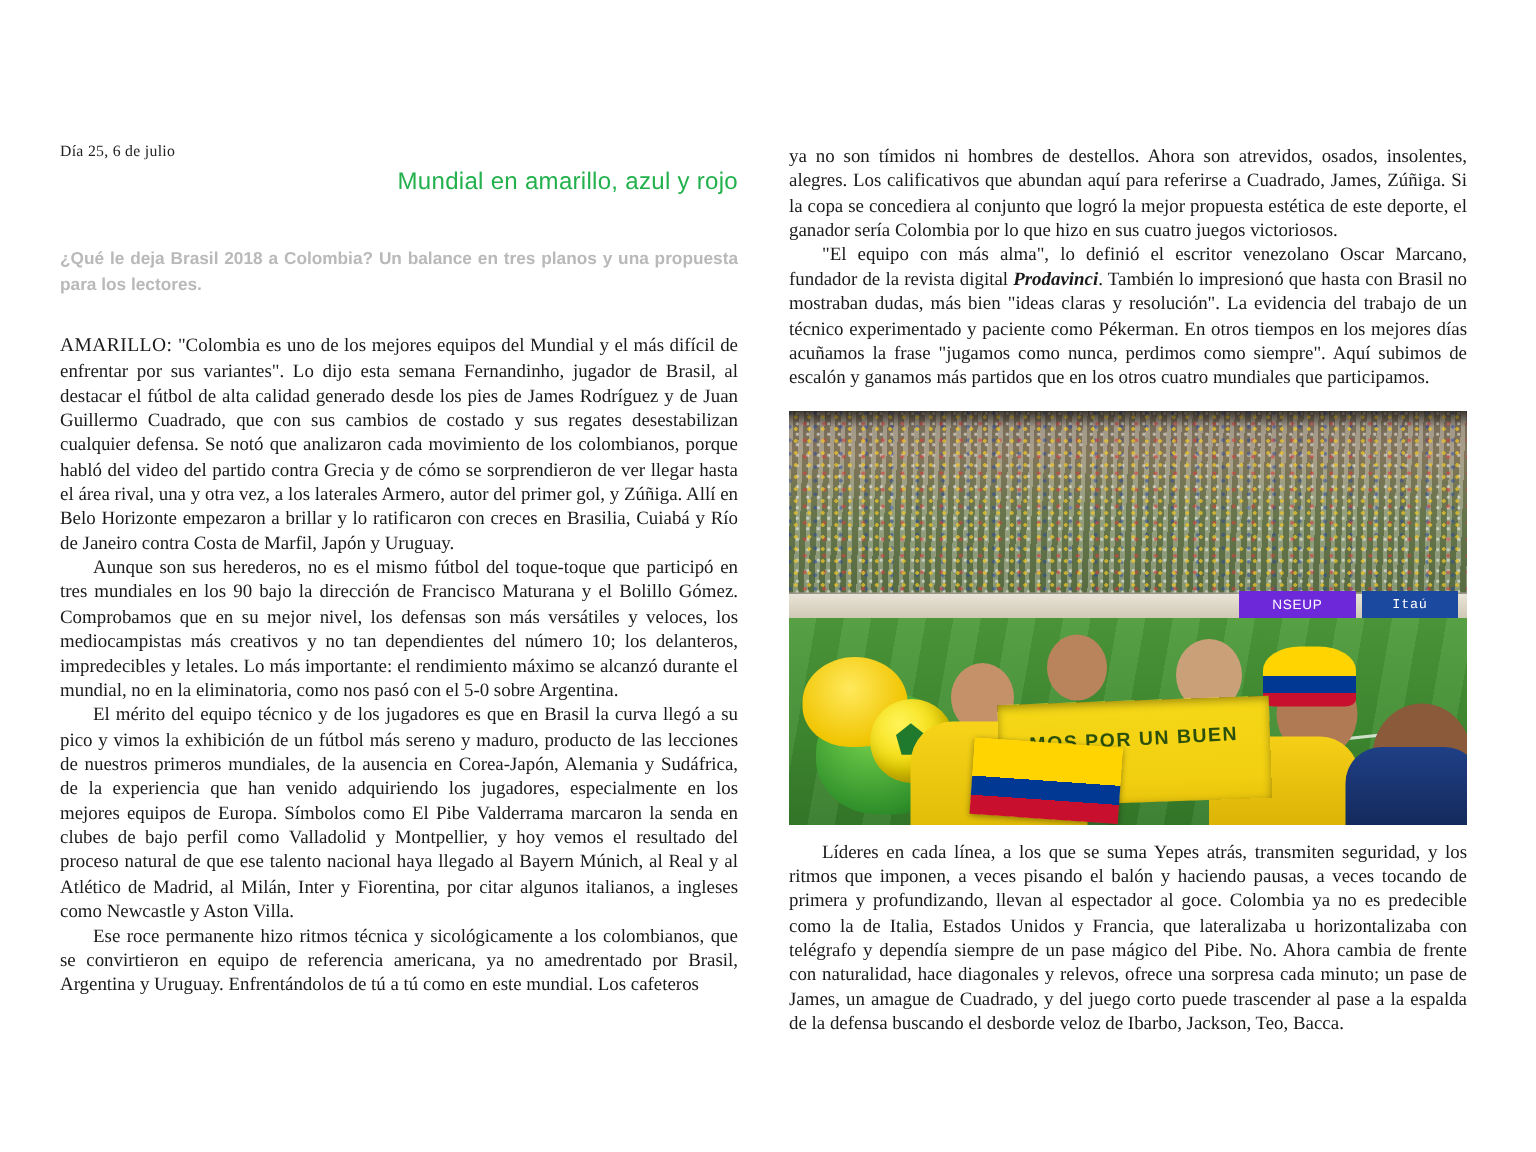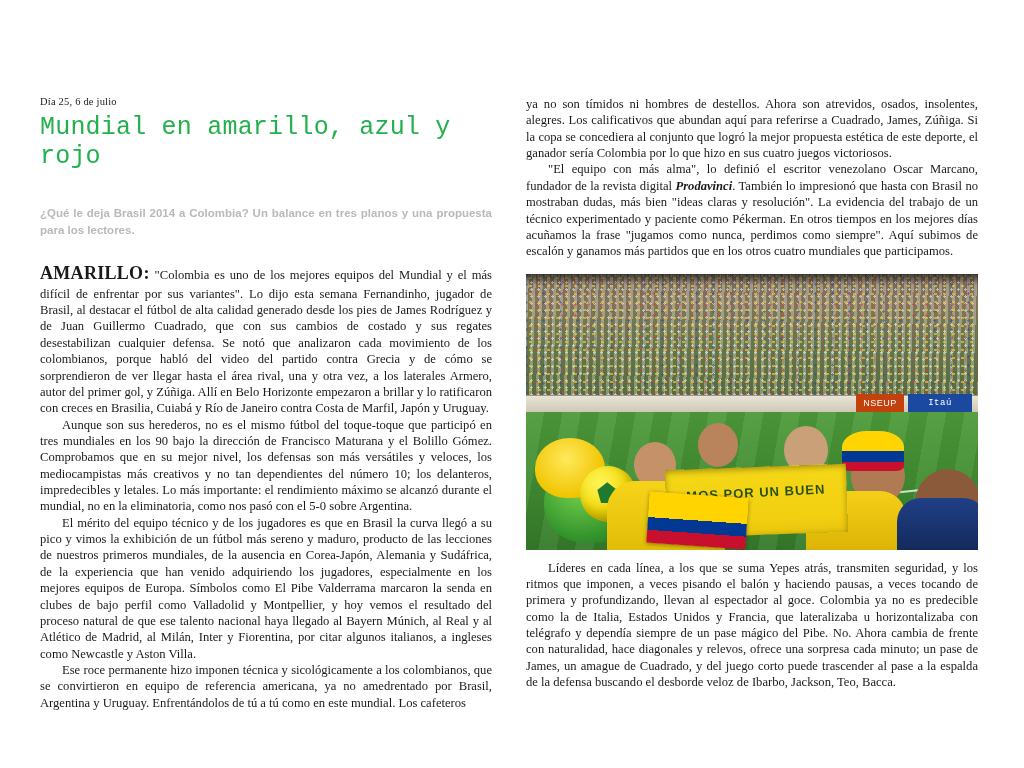--- a/index.html
+++ b/index.html
@@ -31,26 +31,27 @@
     flex: 0 0 452px;
   }
   .kicker {
     font-family: "Liberation Serif", serif;
     font-size: 10.5px;
     color: #222;
     margin: 0 0 6px 0;
     letter-spacing: 0.2px;
   }
   .headline {
-    font-family: Liberation Mono, monospace;
-    font-size: 25px;
+    font-family: Liberation Sans, sans-serif;
+    font-size: 16px;
     font-weight: normal;
     color: #22b14c;
     margin: 0 0 34px 0;
     letter-spacing: 0.2px;
+    text-align: right;
   }
   .standfirst {
     font-family: "Liberation Sans", sans-serif;
     font-size: 11.5px;
     font-weight: bold;
     color: #b9b9b9;
     line-height: 1.45;
     margin: 0 0 24px 0;
     text-align: justify;
   }
@@ -60,22 +61,22 @@
     text-align: justify;
     margin: 0 0 0 0;
     text-indent: 22px;
     hyphens: auto;
   }
   p.body.first {
     text-indent: 0;
   }
   .dropcap-label {
     font-variant: small-caps;
-    font-weight: bold;
-    font-size: 18px;
+    font-weight: normal;
+    font-size: 13px;
     letter-spacing: 0.3px;
   }
   .figure {
     margin: 14px 0 10px 0;
     width: 452px;
   }
   .photo {
     position: relative;
     width: 452px;
     height: 276px;
@@ -126,21 +127,21 @@
     top: 43.5%;
     height: 7%;
     background: #0e2f6b;
     color: #fff;
     font-family: "Liberation Sans", sans-serif;
     font-size: 9px;
     line-height: 19px;
     text-align: center;
     letter-spacing: 0.5px;
   }
-  .ad-1 { right: 74px; width: 48px; background: #c2410c; }
+  .ad-1 { right: 74px; width: 78px; background: #6d28d9; }
   .ad-2 { right: 6px; width: 64px; background: #1b49a0; font-family: Liberation Mono, monospace; }
   .pitch {
     position: absolute;
     left: 0;
     top: 50%;
     width: 100%;
     height: 50%;
     background:
       repeating-linear-gradient(100deg, rgba(255,255,255,0.05) 0 18px, rgba(0,0,0,0.05) 18px 36px),
       linear-gradient(180deg, #4e9b3a 0%, #3f8a30 60%, #357a2a 100%);
@@ -238,26 +239,26 @@
 </style>
 </head>
 <body>
 
 <div class="page">
   <div class="columns">
 
     <div class="col">
       <div class="kicker">Día 25, 6 de julio</div>
       <h1 class="headline">Mundial en amarillo, azul y rojo</h1>
-      <div class="standfirst">¿Qué le deja Brasil 2014 a Colombia? Un balance en tres planos y una propuesta para los lectores.</div>
+      <div class="standfirst">¿Qué le deja Brasil 2018 a Colombia? Un balance en tres planos y una propuesta para los lectores.</div>
 
       <p class="body first"><span class="dropcap-label">AMARILLO:</span><span> "Colombia es uno de los mejores equipos del Mundial y el más difícil de enfrentar por sus variantes". Lo dijo esta semana Fernandinho, jugador de Brasil, al destacar el fútbol de alta calidad generado desde los pies de James Rodríguez y de Juan Guillermo Cuadrado, que con sus cambios de costado y sus regates desestabilizan cualquier defensa. Se notó que analizaron cada movimiento de los colombianos, porque habló del video del partido contra Grecia y de cómo se sorprendieron de ver llegar hasta el área rival, una y otra vez, a los laterales Armero, autor del primer gol, y Zúñiga. Allí en Belo Horizonte empezaron a brillar y lo ratificaron con creces en Brasilia, Cuiabá y Río de Janeiro contra Costa de Marfil, Japón y Uruguay.</span></p>
       <p class="body">Aunque son sus herederos, no es el mismo fútbol del toque-toque que participó en tres mundiales en los 90 bajo la dirección de Francisco Maturana y el Bolillo Gómez. Comprobamos que en su mejor nivel, los defensas son más versátiles y veloces, los mediocampistas más creativos y no tan dependientes del número 10; los delanteros, impredecibles y letales. Lo más importante: el rendimiento máximo se alcanzó durante el mundial, no en la eliminatoria, como nos pasó con el 5-0 sobre Argentina.</p>
       <p class="body">El mérito del equipo técnico y de los jugadores es que en Brasil la curva llegó a su pico y vimos la exhibición de un fútbol más sereno y maduro, producto de las lecciones de nuestros primeros mundiales, de la ausencia en Corea-Japón, Alemania y Sudáfrica, de la experiencia que han venido adquiriendo los jugadores, especialmente en los mejores equipos de Europa. Símbolos como El Pibe Valderrama marcaron la senda en clubes de bajo perfil como Valladolid y Montpellier, y hoy vemos el resultado del proceso natural de que ese talento nacional haya llegado al Bayern Múnich, al Real y al Atlético de Madrid, al Milán, Inter y Fiorentina, por citar algunos italianos, a ingleses como Newcastle y Aston Villa.</p>
-      <p class="body">Ese roce permanente hizo imponen técnica y sicológicamente a los colombianos, que se convirtieron en equipo de referencia americana, ya no amedrentado por Brasil, Argentina y Uruguay. Enfrentándolos de tú a tú como en este mundial. Los cafeteros</p>
+      <p class="body">Ese roce permanente hizo ritmos técnica y sicológicamente a los colombianos, que se convirtieron en equipo de referencia americana, ya no amedrentado por Brasil, Argentina y Uruguay. Enfrentándolos de tú a tú como en este mundial. Los cafeteros</p>
     </div>
 
     <div class="col">
       <p class="body first">ya no son tímidos ni hombres de destellos. Ahora son atrevidos, osados, insolentes, alegres. Los calificativos que abundan aquí para referirse a Cuadrado, James, Zúñiga. Si la copa se concediera al conjunto que logró la mejor propuesta estética de este deporte, el ganador sería Colombia por lo que hizo en sus cuatro juegos victoriosos.</p>
       <p class="body"><span>"El equipo con más alma", lo definió el escritor venezolano Oscar Marcano, fundador de la revista digital </span><em>Prodavinci</em><span>. También lo impresionó que hasta con Brasil no mostraban dudas, más bien "ideas claras y resolución". La evidencia del trabajo de un técnico experimentado y paciente como Pékerman. En otros tiempos en los mejores días acuñamos la frase "jugamos como nunca, perdimos como siempre". Aquí subimos de escalón y ganamos más partidos que en los otros cuatro mundiales que participamos.</span></p>
 
       <figure class="figure">
         <div class="photo">
           <div class="stands">
             <div class="stands-dots"></div>

